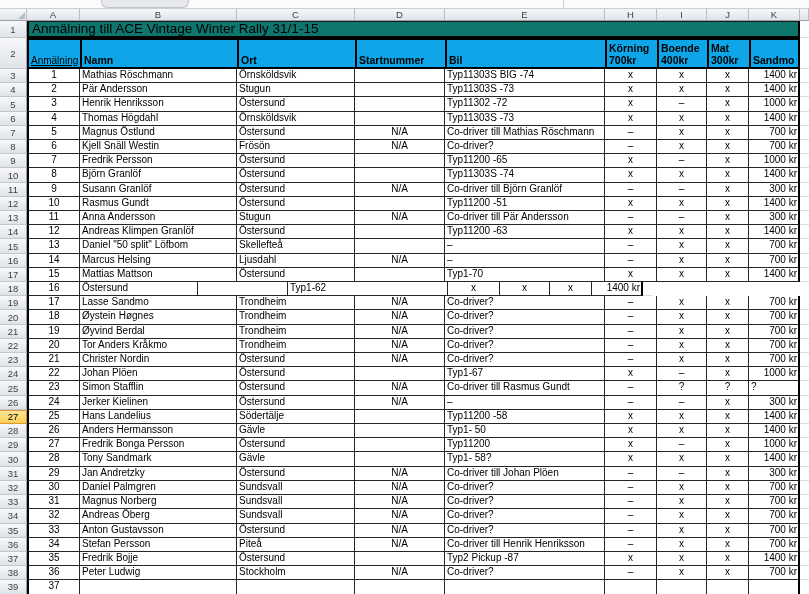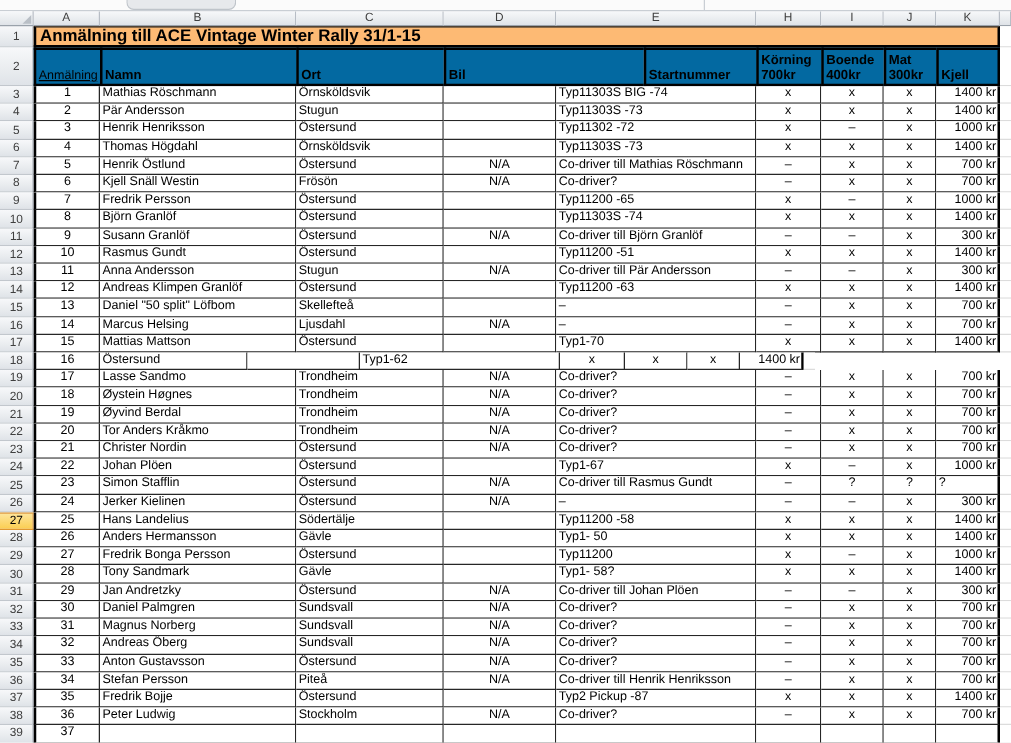--- a/index.html
+++ b/index.html
@@ -38,27 +38,27 @@
   .c3{width:90px;flex:0 0 90px;}
   .c4{width:160px;flex:0 0 160px;}
   .c5{width:52px;flex:0 0 52px;}
   .c6{width:50px;flex:0 0 50px;}
   .c7{width:42px;flex:0 0 42px;}
   .c8{width:51px;flex:0 0 51px;}
   .beyond{width:9px;flex:0 0 9px;box-sizing:border-box;background:#fff;border-bottom:1px solid #dcdcdc;}
 
   
   .title-row{height:17px;}
-  .title-cell{box-sizing:border-box;width:773px;flex:0 0 773px;background:#fdba74;
+  .title-cell{box-sizing:border-box;width:773px;flex:0 0 773px;background:#0f766e;
               border-top:1px solid #1a1a1a;border-left:2px solid #000;border-right:2px solid #000;border-bottom:2px solid #000;
-              font-weight:bold;font-size:13.5px;line-height:14px;padding:0 0 0 3px;white-space:nowrap;overflow:hidden;color:#000;}
+              font-weight:normal;font-size:13.5px;line-height:14px;padding:0 0 0 3px;white-space:nowrap;overflow:hidden;color:#000;}
 
   
   .header-row{height:31px;}
-  .hcell{box-sizing:border-box;background:#0369a1;border:2px solid #000;border-right:none;
+  .hcell{box-sizing:border-box;background:#0ea5e9;border:2px solid #000;border-right:none;
          display:flex;flex-direction:column;justify-content:flex-end;
          font-size:10.5px;line-height:11.5px;padding:0 1px 1px 2px;color:#000;overflow:hidden;white-space:nowrap;}
   .hcell.bold{font-weight:bold;}
   .hcell.last{border-right:2px solid #000;}
   .hcell.plain{font-weight:normal;font-size:10px;text-decoration:underline;}
 
   
   .data-row{height:14.216px;}
   .cell{box-sizing:border-box;background:#fff;border-right:1px solid #262626;border-bottom:1px solid #262626;
         font-size:10px;line-height:12.5px;color:#000;overflow:hidden;white-space:nowrap;padding:0 2px;}
@@ -106,40 +106,40 @@
 
     <div class="hcell c0 plain">
         <div>Anmälning</div>
       </div>
       <div class="hcell c1 bold">
         <div>Namn</div>
       </div>
       <div class="hcell c2 bold">
         <div>Ort</div>
       </div>
+      <div class="hcell c3 bold">
+        <div>Startnummer</div>
+      </div>
       <div class="hcell c4 bold">
         <div>Bil</div>
-      </div>
-      <div class="hcell c3 bold">
-        <div>Startnummer</div>
       </div>
       <div class="hcell c5 bold">
         <div>Körning</div>
         <div>700kr</div>
       </div>
       <div class="hcell c6 bold">
         <div>Boende</div>
         <div>400kr</div>
       </div>
       <div class="hcell c7 bold">
         <div>Mat</div>
         <div>300kr</div>
       </div>
       <div class="hcell c8 bold last">
-        <div>Kjell</div>
+        <div>Sandmo</div>
       </div>
       <div class="beyond"></div>
   </div>
 
   <div id="data-rows">
 
   <div class="xrow data-row">
         <div class="rowhdr">3</div>
         <div class="cell c0 al-c first">1</div>
         <div class="cell c1 al-l">Mathias Röschmann</div>
@@ -187,21 +187,21 @@
         <div class="cell c4 al-l">Typ11303S -73</div>
         <div class="cell c5 al-c">x</div>
         <div class="cell c6 al-c">x</div>
         <div class="cell c7 al-c">x</div>
         <div class="cell c8 al-r lastcol">1400 kr</div>
         <div class="beyond"></div>
       </div>
       <div class="xrow data-row">
         <div class="rowhdr">7</div>
         <div class="cell c0 al-c first">5</div>
-        <div class="cell c1 al-l">Henrik Östlund</div>
+        <div class="cell c1 al-l">Magnus Östlund</div>
         <div class="cell c2 al-l">Östersund</div>
         <div class="cell c3 al-c">N/A</div>
         <div class="cell c4 al-l">Co-driver till Mathias Röschmann</div>
         <div class="cell c5 al-c">–</div>
         <div class="cell c6 al-c">x</div>
         <div class="cell c7 al-c">x</div>
         <div class="cell c8 al-r lastcol">700 kr</div>
         <div class="beyond"></div>
       </div>
       <div class="xrow data-row">

